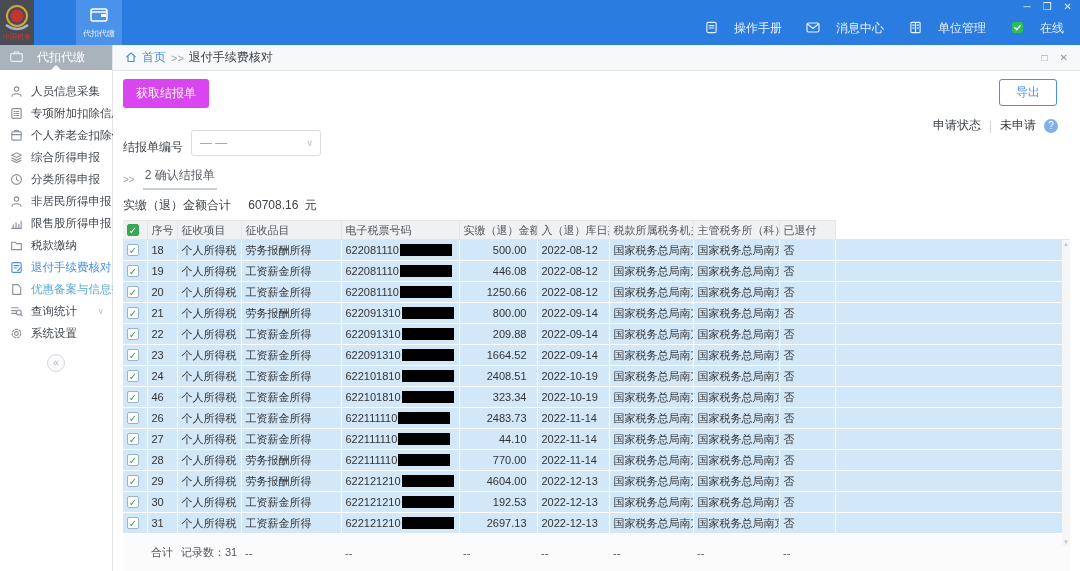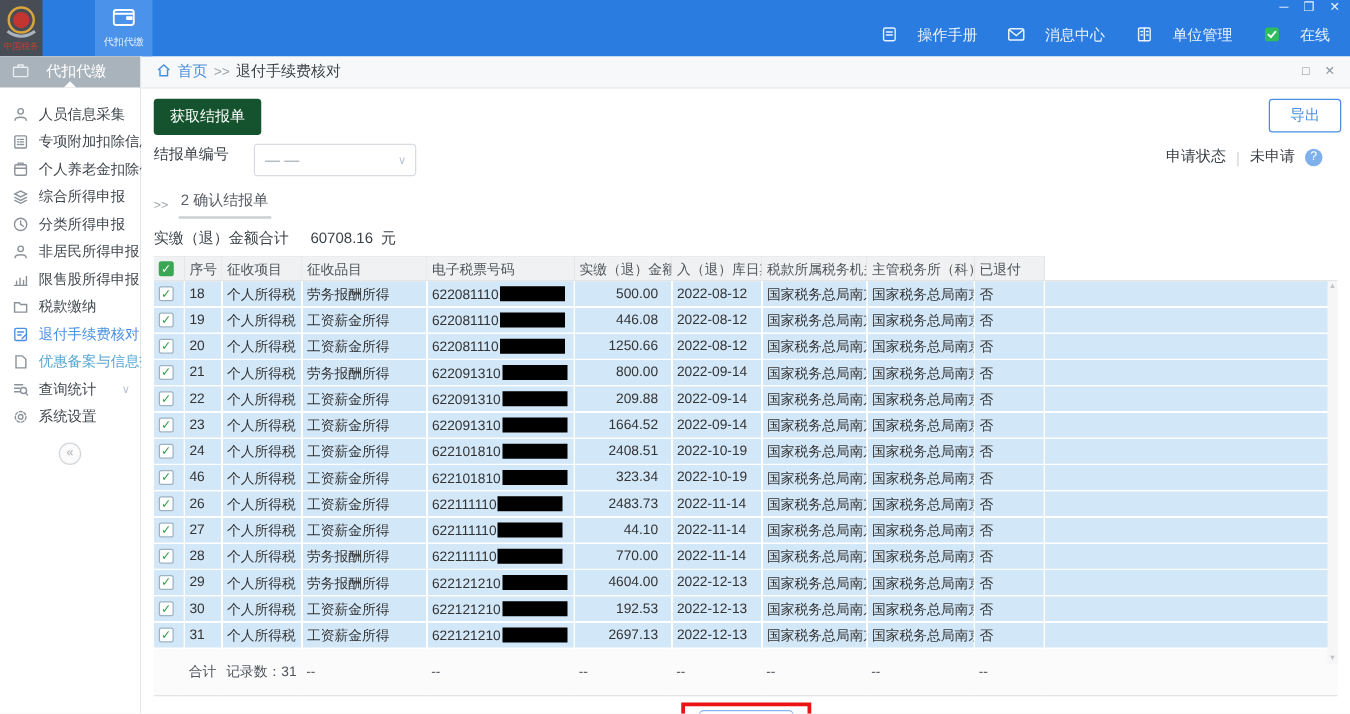--- a/index.html
+++ b/index.html
@@ -41,24 +41,24 @@
   
   .tabbar { height:26px; background:#f7f8f9; border-bottom:1px solid #e4e7ea; display:flex; align-items:center; padding:0 12px; gap:5px; flex:0 0 auto; }
   .bc-home { color:#4a90e2; font-size:12px; text-decoration:none; cursor:pointer; }
   .bc-sep { color:#9aa2aa; font-size:11px; }
   .bc-cur { color:#3c4248; font-size:12px; }
   .tab-controls { margin-left:auto; display:flex; gap:12px; color:#8d959d; font-size:10px; }
   .tab-controls span { cursor:pointer; }
 
   
   .content { position:relative; flex:1; background:#fff; padding:8px 10px 0 10px; min-width:0; }
-  .btn-primary { background:#14532d; color:#fff; border:none; border-radius:3px; font-size:12px; padding:6px 13px; cursor:pointer; font-family:inherit; }
+  .btn-primary { background:#d946ef; color:#fff; border:none; border-radius:3px; font-size:12px; padding:6px 13px; cursor:pointer; font-family:inherit; }
   .btn-outline { background:#fff; border:1px solid #4a90e2; color:#4a90e2; border-radius:3px; font-size:12px; padding:4px 16px; cursor:pointer; font-family:inherit; }
-  .export { position:absolute; top:8px; right:7px; }
-  .filter-row { margin-top:7px; display:flex; align-items:flex-start; gap:20px; font-size:12px; color:#3c4248; }
+  .export { position:absolute; top:8px; right:23px; }
+  .filter-row { margin-top:22px; display:flex; align-items:flex-end; gap:8px; font-size:12px; color:#3c4248; }
   .select { position:relative; width:130px; height:26px; border:1px solid #d9dce1; border-radius:3px; background:#fff; cursor:pointer; display:flex; align-items:center; padding:0 8px; }
   .sel-val { color:#9aa2aa; font-size:12px; }
   .select .chevd { position:absolute; right:7px; color:#b9c2cb; font-size:9px; }
   .status { position:absolute; top:46px; right:22px; font-size:12px; color:#3c4248; display:flex; align-items:center; gap:8px; }
   .status .pipe { color:#d0d4d8; }
   .qmark { width:14px; height:14px; border-radius:50%; background:#7eb1ec; color:#fff; font-size:10px; text-align:center; line-height:14px; cursor:pointer; }
 
   .steps { margin-top:11px; display:flex; align-items:flex-end; gap:8px; font-size:12px; }
   .step { padding:0 2px 4px 2px; cursor:pointer; white-space:nowrap; }
   .step.active { color:#4a90e2; border-bottom:2px solid #4a90e2; }

